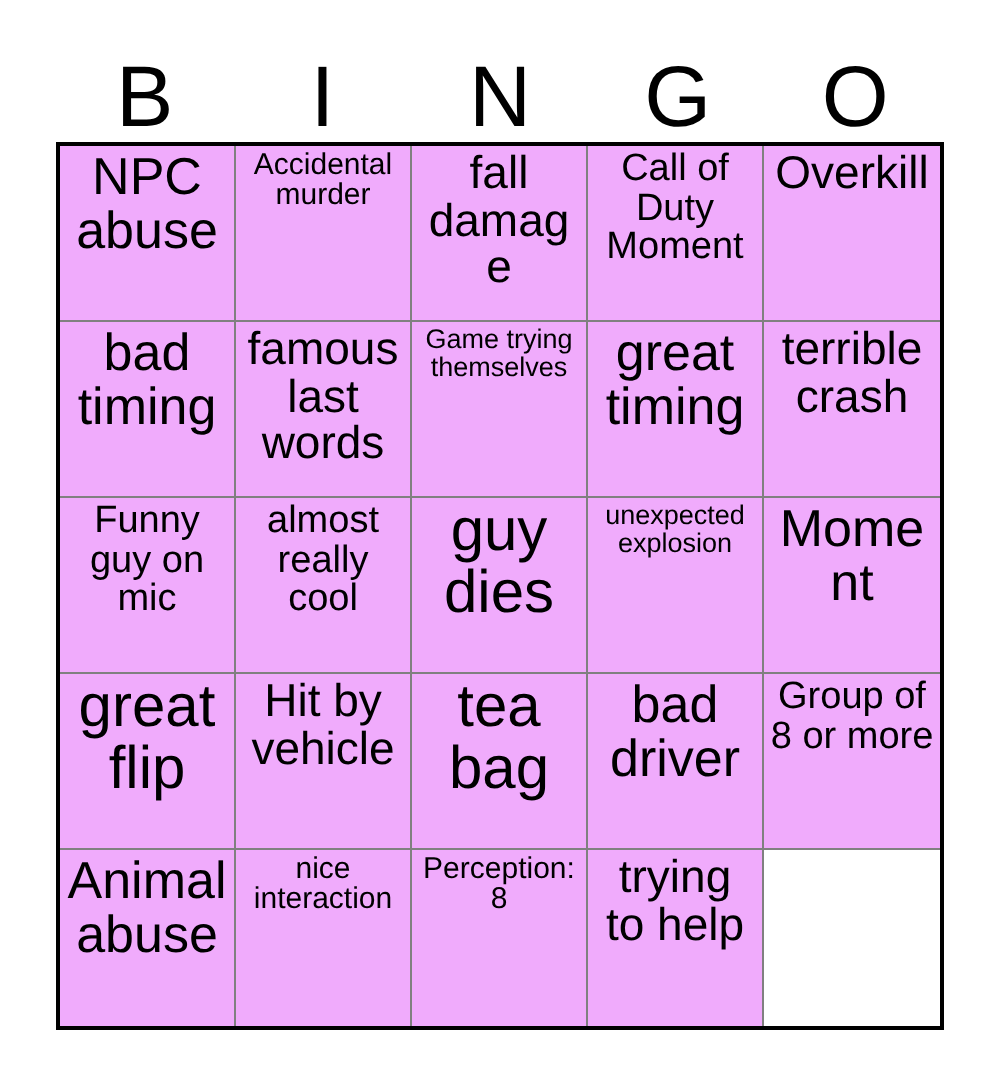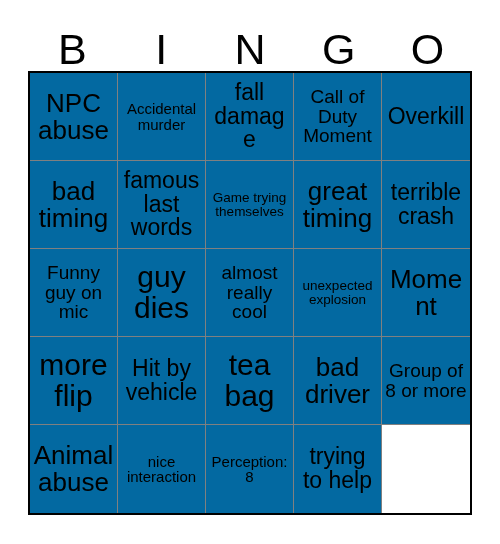--- a/index.html
+++ b/index.html
@@ -57,26 +57,25 @@
     grid-template-columns: repeat(5, 1fr);
     grid-template-rows: repeat(5, 1fr);
     background: #ffffff;
   }
 
   .cell {
     box-sizing: border-box;
     border-right: 1px solid #808080;
     border-bottom: 1px solid #808080;
     display: flex;
-    align-items: center;
     justify-content: center;
     text-align: center;
     padding: 2px 3px;
     overflow: hidden;
-    background: #0369a1;
+    background: #f0abfc;
   }
   .cell:nth-child(5n) { border-right: none; }
   .cell:nth-child(n+21) { border-bottom: none; }
 
   .cell-text {
     display: block;
     width: 100%;
     color: #000000;
     line-height: 1.03;
     word-wrap: break-word;
@@ -132,33 +131,33 @@
       <div class="cell">
         <span class="cell-text fs-lg">great timing</span>
       </div>
       <div class="cell">
         <span class="cell-text fs-md">terrible crash</span>
       </div>
       <div class="cell">
         <span class="cell-text fs-sm">Funny guy on mic</span>
       </div>
       <div class="cell">
-        <span class="cell-text fs-xl">guy dies</span>
+        <span class="cell-text fs-sm">almost really cool</span>
       </div>
       <div class="cell">
-        <span class="cell-text fs-sm">almost really cool</span>
+        <span class="cell-text fs-xl">guy dies</span>
       </div>
       <div class="cell">
         <span class="cell-text fs-xxs">unexpected explosion</span>
       </div>
       <div class="cell">
         <span class="cell-text fs-lg">Moment</span>
       </div>
       <div class="cell">
-        <span class="cell-text fs-xl">more flip</span>
+        <span class="cell-text fs-xl">great flip</span>
       </div>
       <div class="cell">
         <span class="cell-text fs-md">Hit by vehicle</span>
       </div>
       <div class="cell">
         <span class="cell-text fs-xl">tea bag</span>
       </div>
       <div class="cell">
         <span class="cell-text fs-lg">bad driver</span>
       </div>

